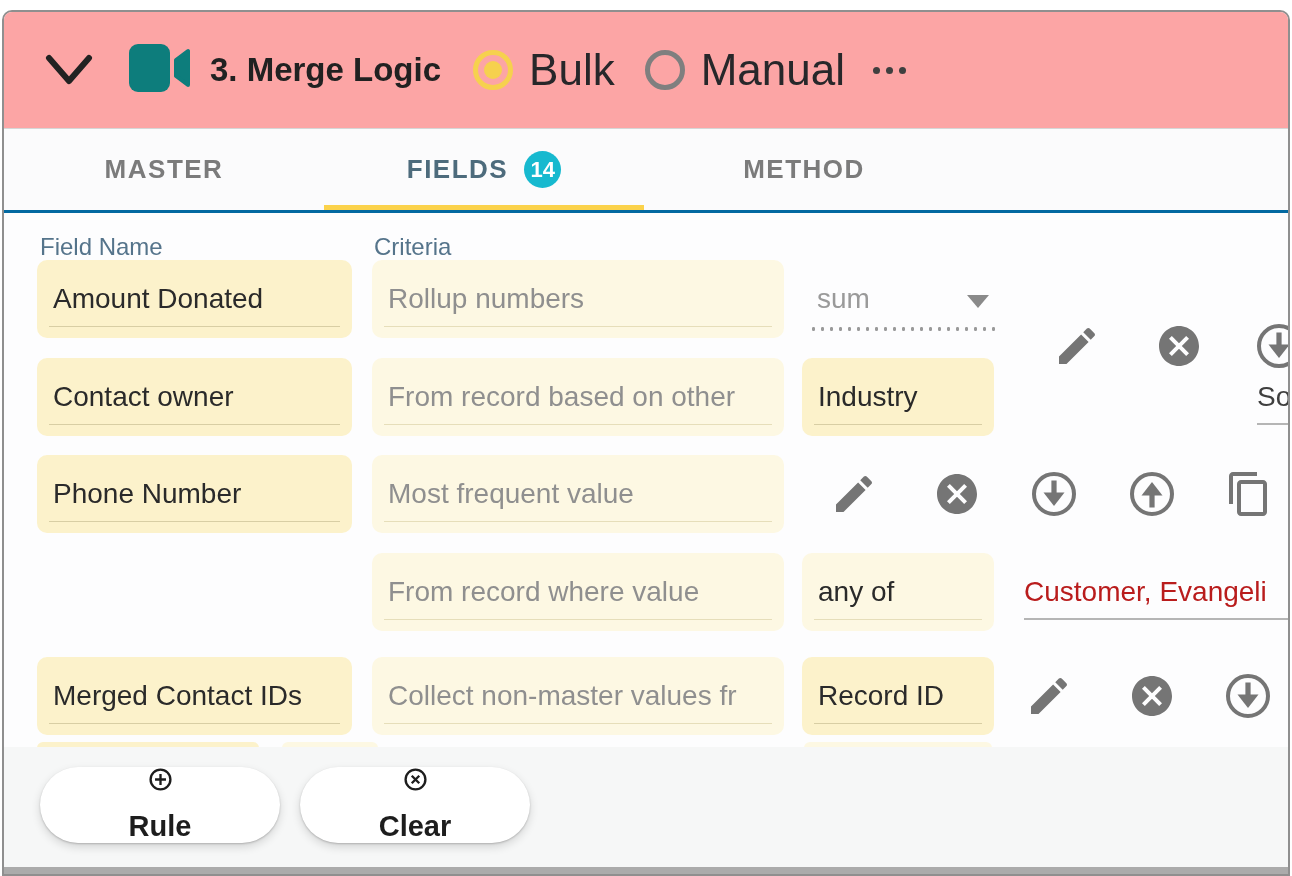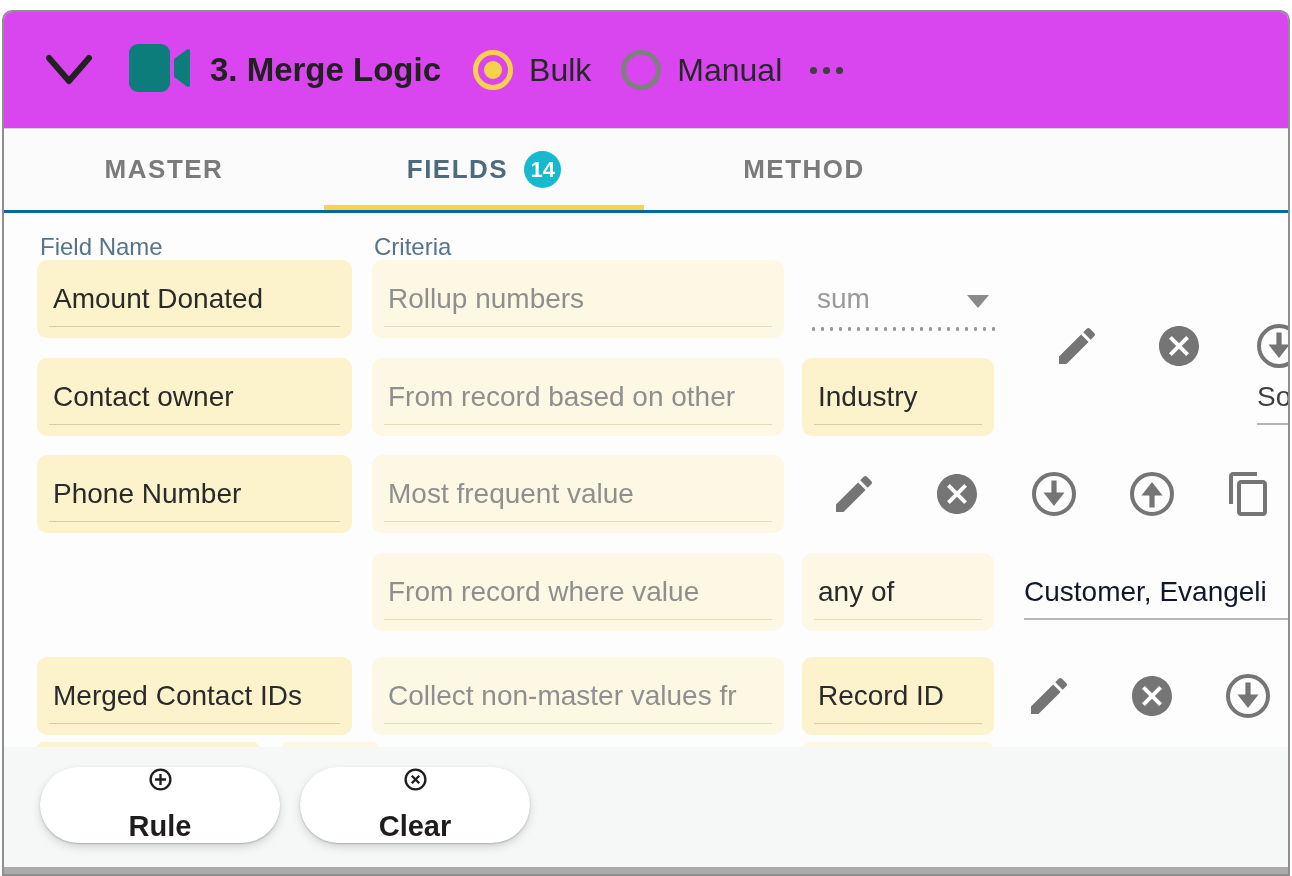--- a/index.html
+++ b/index.html
@@ -3,31 +3,31 @@
 <meta charset="utf-8">
 <style>
   * { margin:0; padding:0; box-sizing:border-box; }
   html,body { width:1292px; height:876px; background:#ffffff;
     font-family:"Liberation Sans", sans-serif; overflow:hidden; }
 
   .window { position:absolute; left:2px; top:10px; width:1288px; height:866px;
     border:2px solid #8f8f8f; border-radius:10px 10px 0 0; background:#fdfdfe; overflow:hidden; }
 
   
-  .header { height:117px; background:#d946ef; border-bottom:1px solid #d6d6d6;
+  .header { height:117px; background:#fca5a5; border-bottom:1px solid #d6d6d6;
     display:flex; align-items:center; padding-left:38px; }
   .chev-btn { width:54px; height:44px; display:flex; align-items:center; cursor:pointer; }
   .cam { margin-left:32px; }
   .hdr-title { margin-left:18px; font-size:33px; font-weight:700; color:#212121; white-space:nowrap; }
   .radio { width:40px; height:40px; border-radius:50%; border:5px solid #7f7f7f;
     display:flex; align-items:center; justify-content:center; cursor:pointer; flex:0 0 auto; }
   .radio.sel { border-color:#f6d14e; }
   .radio.sel .dot { width:18px; height:18px; border-radius:50%; background:#f6d14e; }
   .r1 { margin-left:32px; } .r2 { margin-left:30px; }
-  .radio-label { margin-left:16px; font-size:32px; color:#27272a; cursor:pointer; white-space:nowrap; }
+  .radio-label { margin-left:16px; font-size:44px; color:#27272a; cursor:pointer; white-space:nowrap; }
   .dots { margin-left:26px; display:flex; gap:6px; align-items:center; cursor:pointer; padding:8px 2px; }
   .dots i { width:7px; height:7px; border-radius:50%; background:#3f3f3f; display:block; }
 
   
   .tabs { position:relative; height:84px; background:#fbfbfc; border-bottom:3px solid #0369a1; }
   .tab { position:absolute; top:0; height:100%; display:flex; align-items:center; justify-content:center;
     font-size:26px; font-weight:600; letter-spacing:1.5px; color:#7b7b7b; cursor:pointer; }
   .tab-master { left:40px; width:240px; }
   .tab-fields { left:340px; width:280px; color:#4d6b7c; gap:16px; }
   .tab-method { left:700px; width:200px; }
@@ -57,21 +57,21 @@
     font-size:28px; color:#9a9a9a; cursor:pointer; }
   .select::after { content:""; position:absolute; left:0; right:0; bottom:0; height:4px;
     background-image:radial-gradient(circle, #9a9a9a 1.7px, transparent 2px);
     background-size:9px 4px; background-repeat:repeat-x; background-position:bottom left; }
   .caret { width:0; height:0; border-left:11px solid transparent; border-right:11px solid transparent;
     border-top:13px solid #8a8a8a; margin-top:4px; }
 
   .txt { position:absolute; top:0; height:78px; display:flex; align-items:center;
     font-size:28px; white-space:nowrap; overflow:hidden; cursor:text; }
   .txt::after { content:""; position:absolute; left:0; right:0; bottom:11px; height:2px; background:#b5b5b5; }
-  .txt-dark { color:#3f3f3f; } .txt-gray { color:#0f172a; }
+  .txt-dark { color:#3f3f3f; } .txt-gray { color:#b91c1c; }
 
   .icon-btn { position:absolute; width:48px; height:48px; color:#757575; cursor:pointer; }
   .icon-btn svg { display:block; width:100%; height:100%; }
 
   .sliver { position:absolute; top:529px; height:6px; border-radius:8px 8px 0 0; }
 
   
   .footer { position:relative; height:124px; background:#f6f7f7; }
   .pill { position:absolute; top:20px; height:76px; border-radius:38px; background:#ffffff;
     box-shadow:0 1px 2px rgba(0,0,0,.20), 0 4px 10px rgba(0,0,0,.14);

